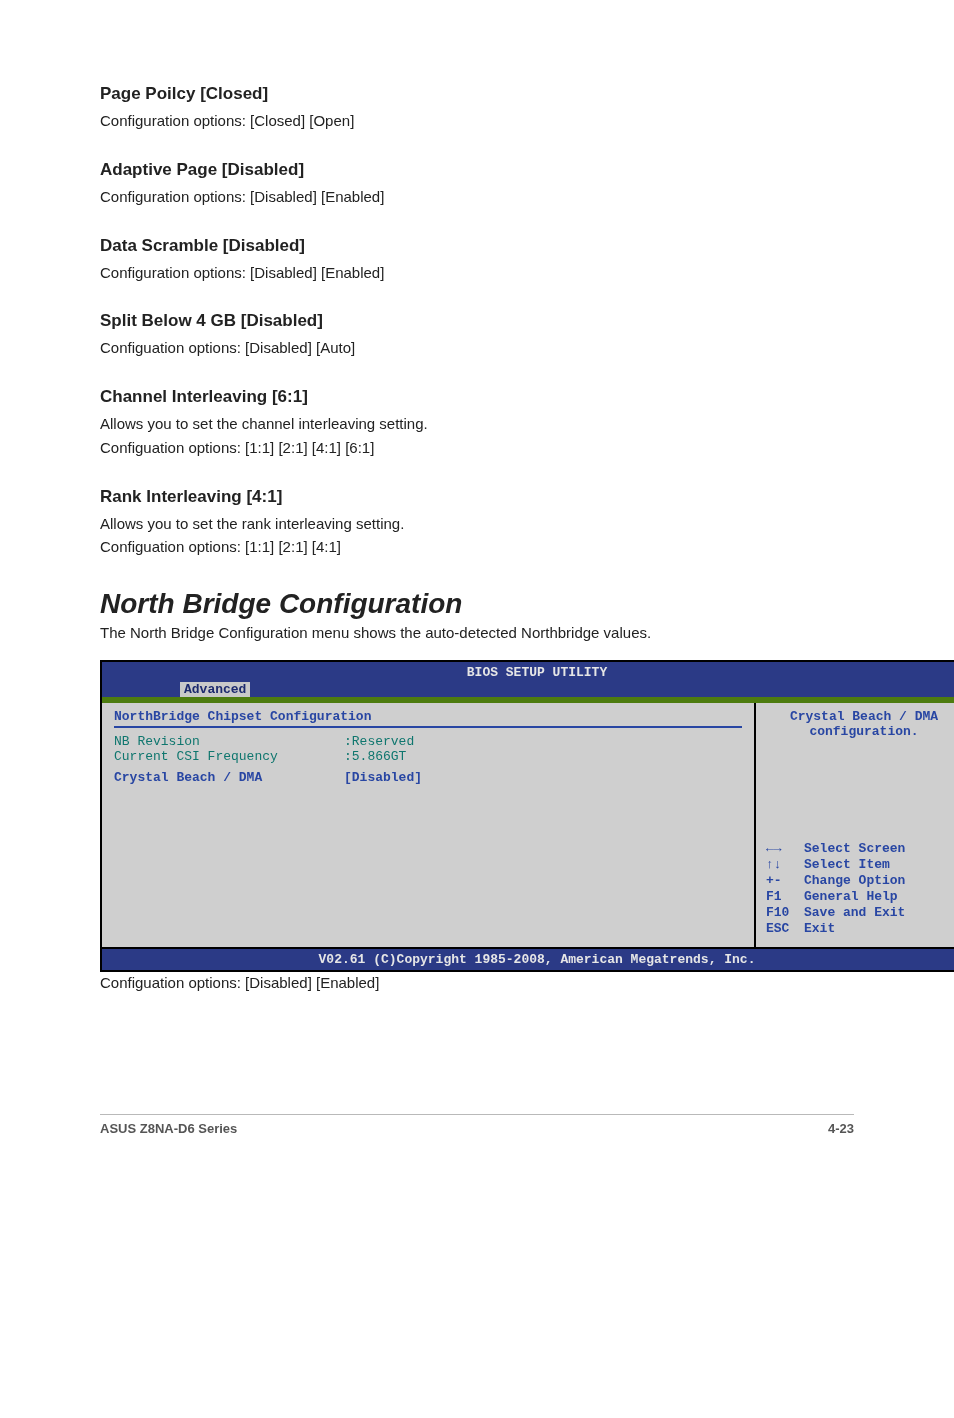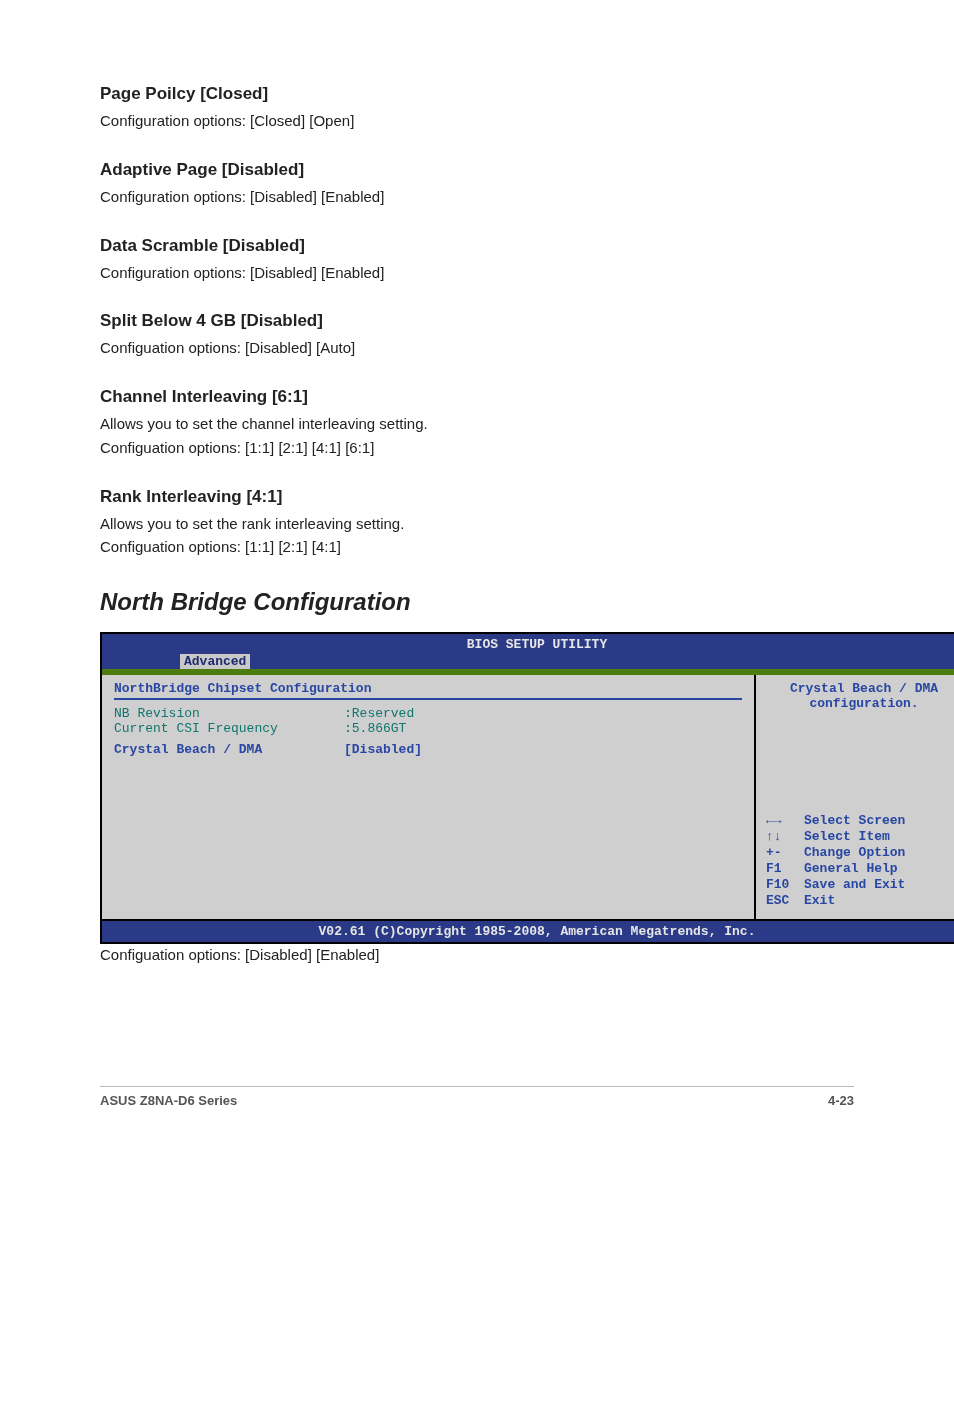--- a/index.html
+++ b/index.html
@@ -1,20 +1,20 @@
 <!DOCTYPE html>
 <html><head>
 <meta charset="utf-8">
 <style>
   * { margin: 0; padding: 0; box-sizing: border-box; }
   html, body { width: 954px; background: #fff; font-family: Arial, Helvetica, sans-serif; color: #222; }
   .page { padding: 56px 100px 40px 100px; }
   .h2 { font-size: 17px; font-weight: bold; margin-top: 28px; margin-bottom: 6px; }
   .p  { font-size: 15px; line-height: 1.45; margin-bottom: 2px; }
-  .h-em { font-size: 24px; font-weight: bold; font-style: italic; margin-top: 30px; margin-bottom: 2px; }
+  .h-em { font-size: 28px; font-weight: bold; font-style: italic; margin-top: 30px; margin-bottom: 2px; }
   .bios {
     margin-top: 16px;
     width: 874px;
     border: 2px solid #000;
     background: #2b3a86;
     font-family: "Courier New", monospace;
     font-size: 13px;
     color: #fff;
   }
   .bios-title {
@@ -111,20 +111,21 @@
   </div>
 
   <div>
     <div class="h2">Rank Interleaving [4:1]</div>
     <div class="p">Allows you to set the rank interleaving setting.</div>
     <div class="p">Configuation options: [1:1] [2:1] [4:1]</div>
   </div>
 
   <div>
     <div class="h-em">North Bridge Configuration</div>
+    <div class="p">The North Bridge Configuration menu shows the auto-detected Northbridge values.</div>
   </div>
 
   <div class="bios">
     <div class="bios-title">BIOS SETUP UTILITY</div>
     <div class="tab-row">
       <span class="tab">Advanced</span>
     </div>
     <div class="bios-body">
       <div class="bios-left">
         <div class="bios-sect-head">NorthBridge Chipset Configuration</div>

